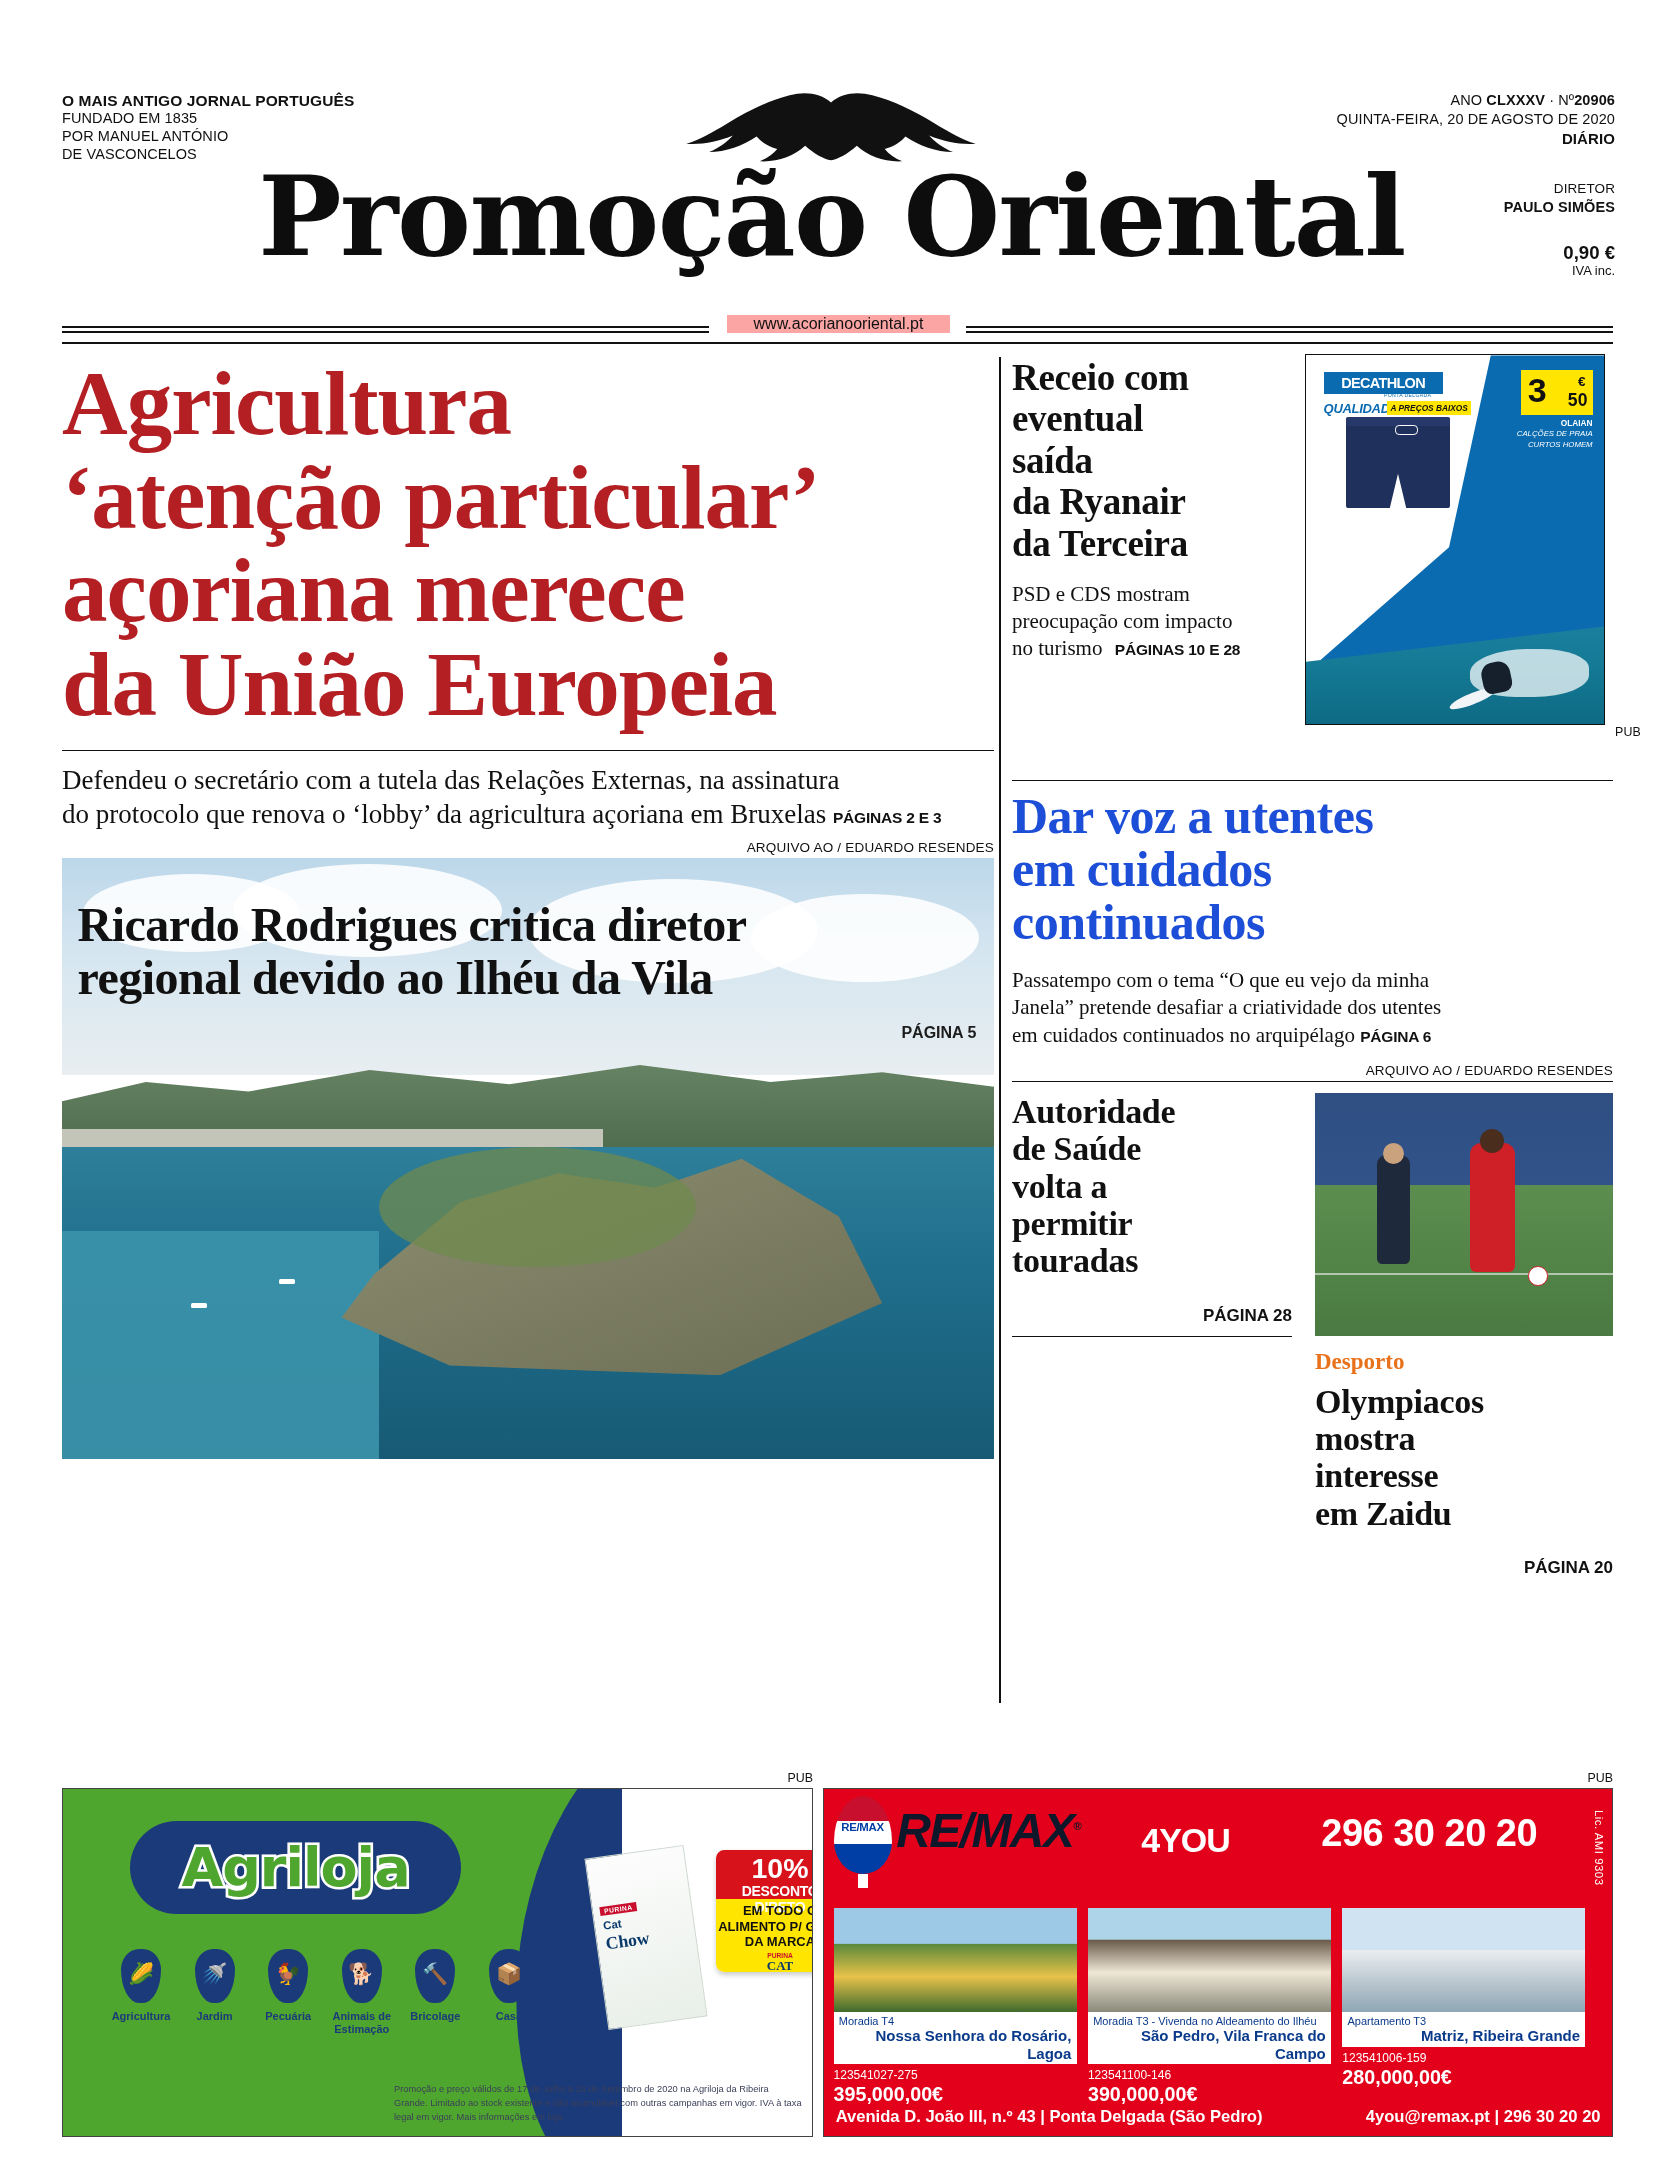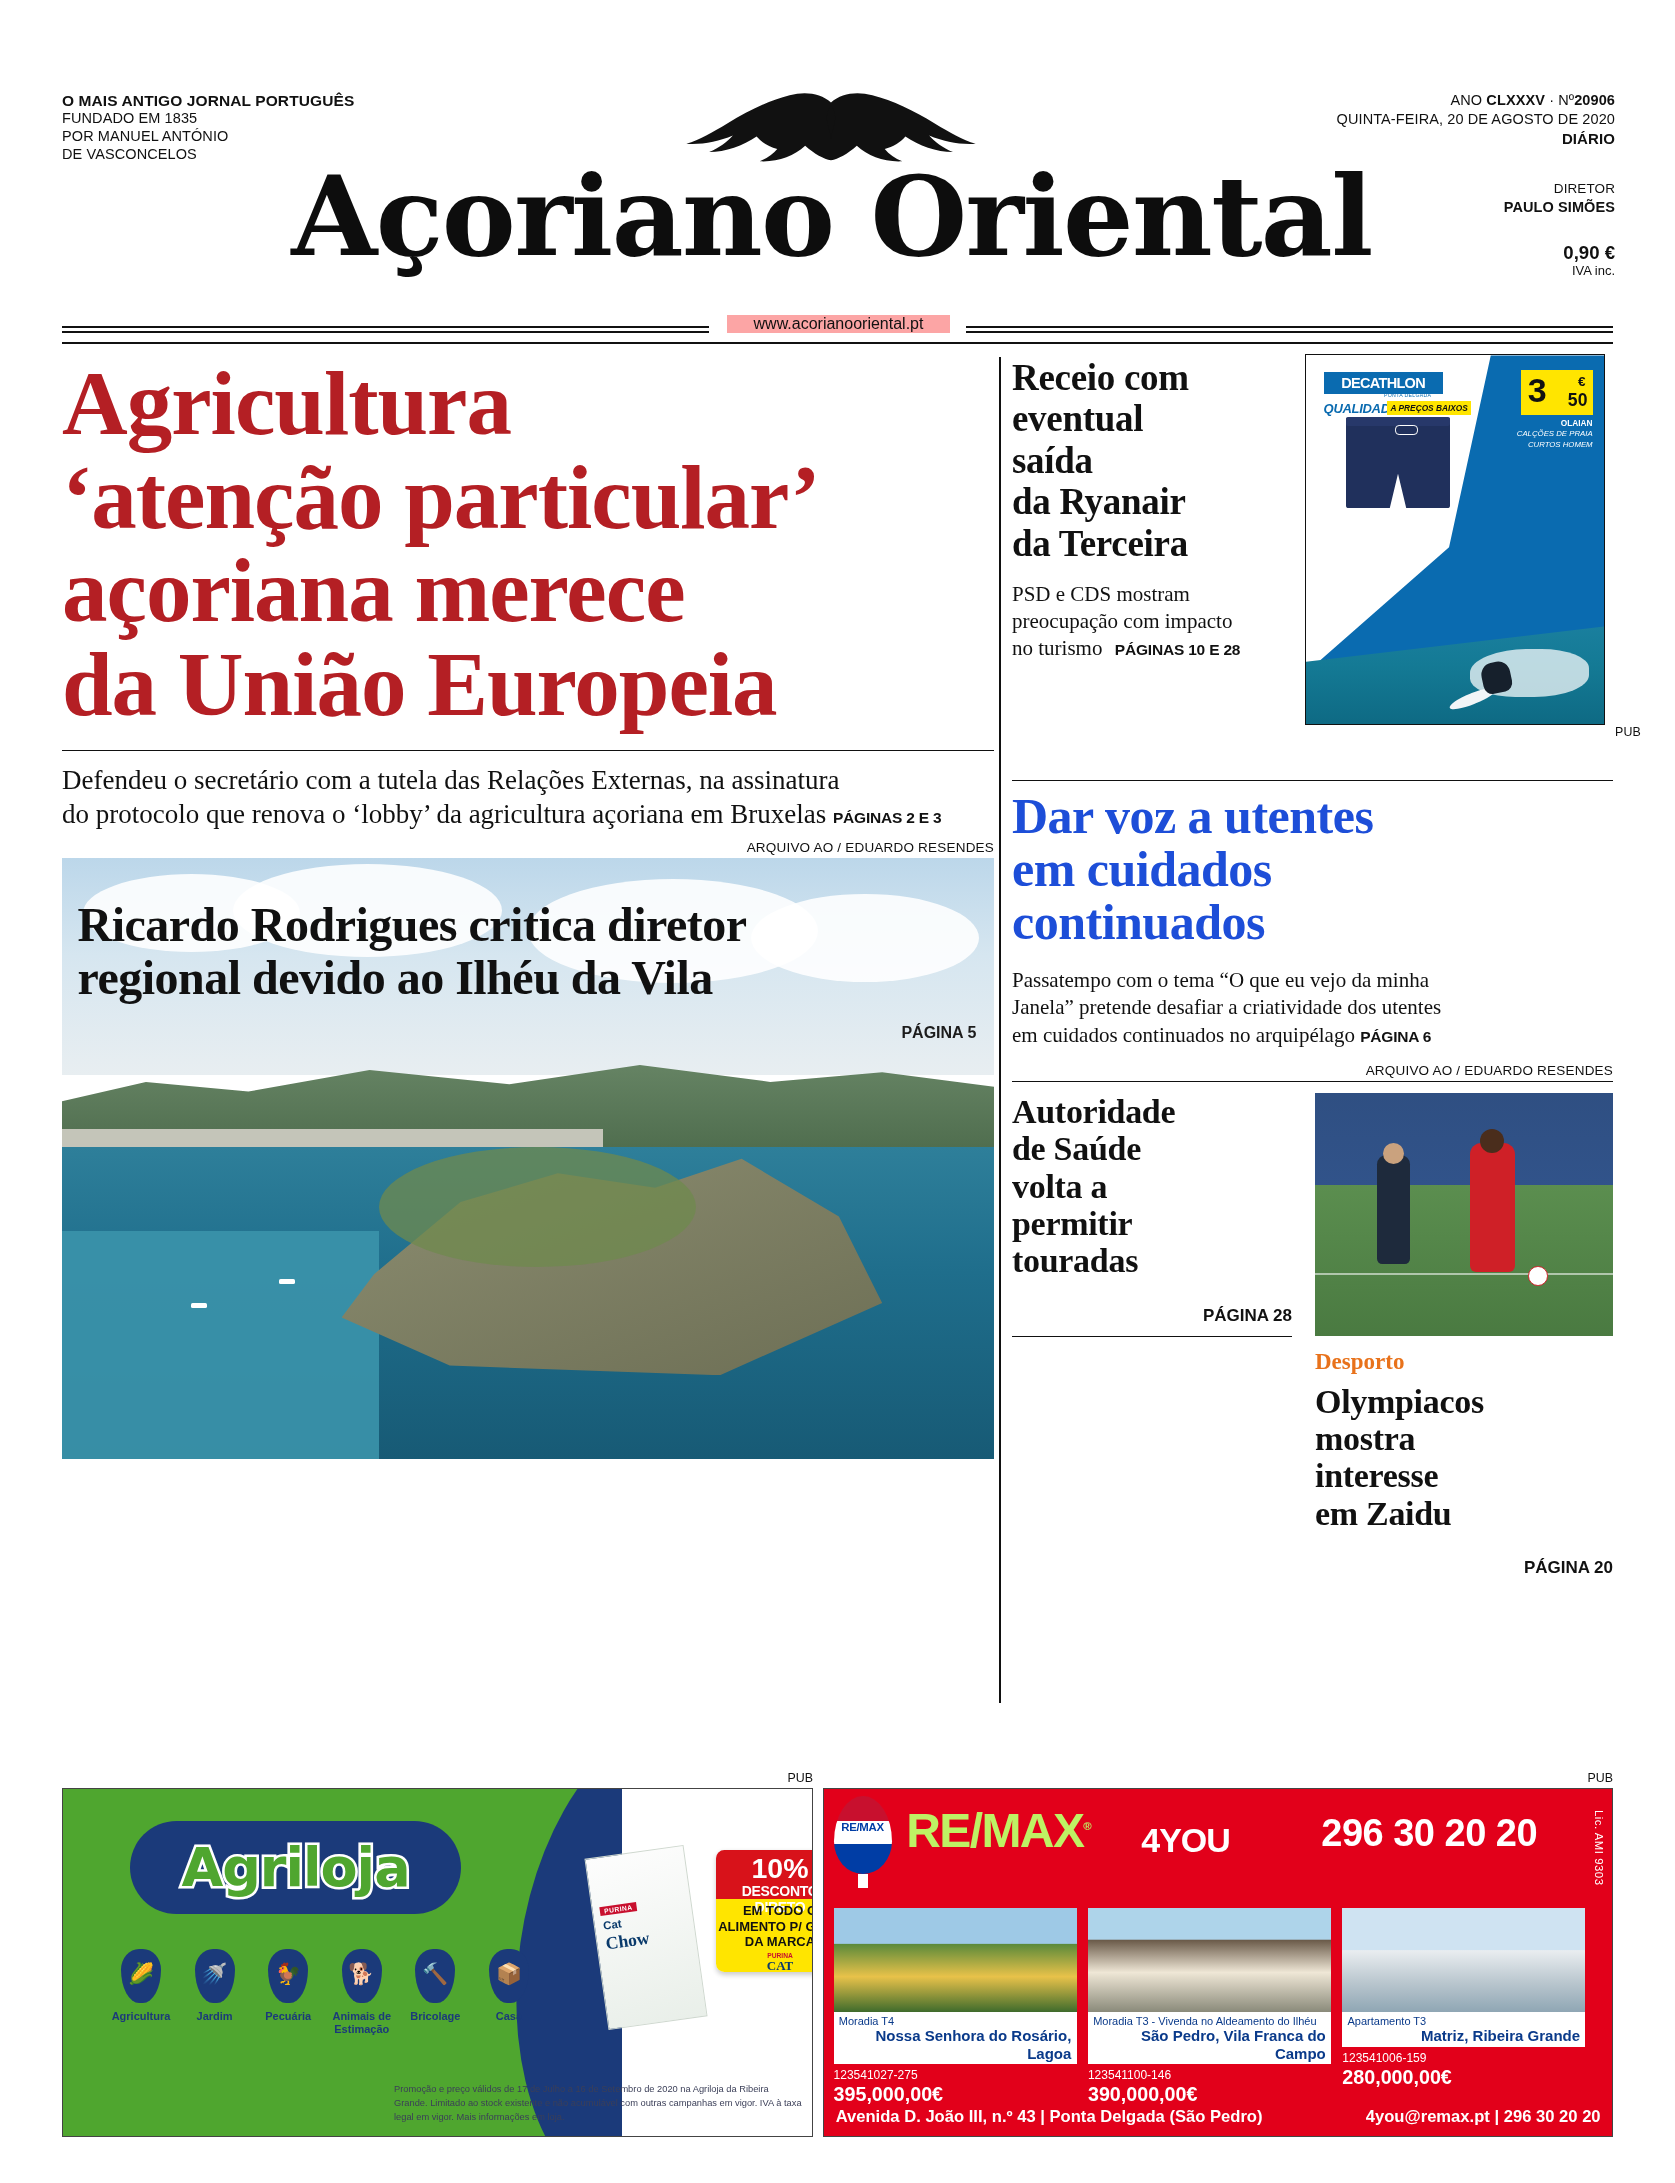--- a/index.html
+++ b/index.html
@@ -146,21 +146,21 @@
   .agri-badge .bot{height:72px;background:#ffe500;color:#111;text-align:center;font-weight:bold;font-size:13px;line-height:1.18;padding-top:4.1px;}
   .agri-badge .bot .cc{margin-top:3.1px;font-family:"Liberation Serif",serif;font-size:13px;color:#0a3a6b;line-height:1.05;}
   .agri-fine{position:absolute;left:331px;bottom:11.4px;width:409px;font-size:9.3px;color:#3b3f58;line-height:1.5;}
 
   .remax{position:relative;width:790px;height:347px;border:1px solid #444;background:#e2001a;overflow:hidden;}
   .rm-logo{position:absolute;left:9.3px;top:7.2px;width:58px;height:104px;}
   .rm-bal{position:absolute;left:0;top:0;width:58px;height:78px;border-radius:50% 50% 50% 50%/58% 58% 42% 42%;
     background:linear-gradient(180deg,#c8102e 0%,#c8102e 32%,#fff 32%,#fff 62%,#003da5 62%,#003da5 100%);}
   .rm-bal .t{position:absolute;left:0;top:25px;width:100%;text-align:center;font-weight:bold;font-size:11.4px;color:#003da5;letter-spacing:-0.3px;}
   .rm-bask{position:absolute;left:24px;top:78px;width:10.4px;height:13.5px;background:#fff;}
-  .rm-name{position:absolute;left:82px;top:17.6px;font-weight:bold;font-size:48px;color:#bef264;letter-spacing:-1.6px;line-height:1;}
+  .rm-name{position:absolute;left:72px;top:17.6px;font-weight:bold;font-size:48px;color:#0f172a;letter-spacing:-1.6px;line-height:1;font-style:italic;}
   .rm-name sup{font-size:11.4px;vertical-align:super;}
   .rm-4you{position:absolute;left:317px;top:32px;font-weight:bold;font-size:34px;color:#fff;letter-spacing:-1px;}
   .rm-phone{position:absolute;left:497px;top:23px;font-weight:bold;font-size:38px;color:#fff;letter-spacing:-0.5px;}
   .rm-ami{position:absolute;right:7.2px;top:21px;font-size:11.4px;color:#fff;writing-mode:vertical-rl;letter-spacing:0.5px;}
   .rm-cards{position:absolute;left:9.3px;top:119px;width:766px;display:flex;gap:11.4px;}
   .rm-card{width:243px;}
   .rm-img{width:243px;height:104px;overflow:hidden;background:#9ab;}
   .rm-i1{background:linear-gradient(180deg,#9ec9e6 0%,#9ec9e6 34%,#5c8a3a 35%,#e8c24a 66%,#3f6b2c 100%);}
   .rm-i2{background:linear-gradient(180deg,#aed4ea 0%,#aed4ea 30%,#6b5b4a 31%,#efe7d6 62%,#8a8a7a 100%);}
   .rm-i3{background:linear-gradient(180deg,#cfe3f2 0%,#cfe3f2 40%,#e9edf0 41%,#b9c6ce 72%,#8fa6b4 100%);}
@@ -218,21 +218,21 @@
     <div class="mh-price">
       <div class="p1">0,90 €</div>
       <div class="p2">IVA inc.</div>
     </div>
 
     <div class="logo-wrap">
       <svg class="eagle" viewBox="0 0 700 180">
         <path d="M350 28 C330 10 300 6 270 14 C230 24 190 44 150 68 C120 86 96 100 70 108 C100 110 132 104 160 92 C150 104 134 116 114 124 C146 124 180 112 206 94 C216 106 230 114 246 118 C238 128 226 136 212 142 C246 144 278 132 300 112 C318 128 336 138 350 140 C364 138 382 128 400 112 C422 132 454 144 488 142 C474 136 462 128 454 118 C470 114 484 106 494 94 C520 112 554 124 586 124 C566 116 550 104 540 92 C568 104 600 110 630 108 C604 100 580 86 550 68 C510 44 470 24 430 14 C400 6 370 10 350 28 Z" fill="#111"></path>
         <path d="M350 34 C342 44 340 58 344 72 C346 82 350 90 350 98 C350 90 354 82 356 72 C360 58 358 44 350 34 Z" fill="#111"></path>
       </svg>
-      <div class="logo-text">Açoriano Oriental</div>
+      <div class="logo-text">Promoção Oriental</div>
     </div>
 
     <div class="urlbar">
       <div class="ln l-a"></div>
         <div class="ln l-b"></div>
       <div class="lnb l-a"></div>
         <div class="lnb l-b"></div>
       <div class="url-txt">www.acorianooriental.pt</div>
     </div>
     <div class="rule-under-mast"></div>

